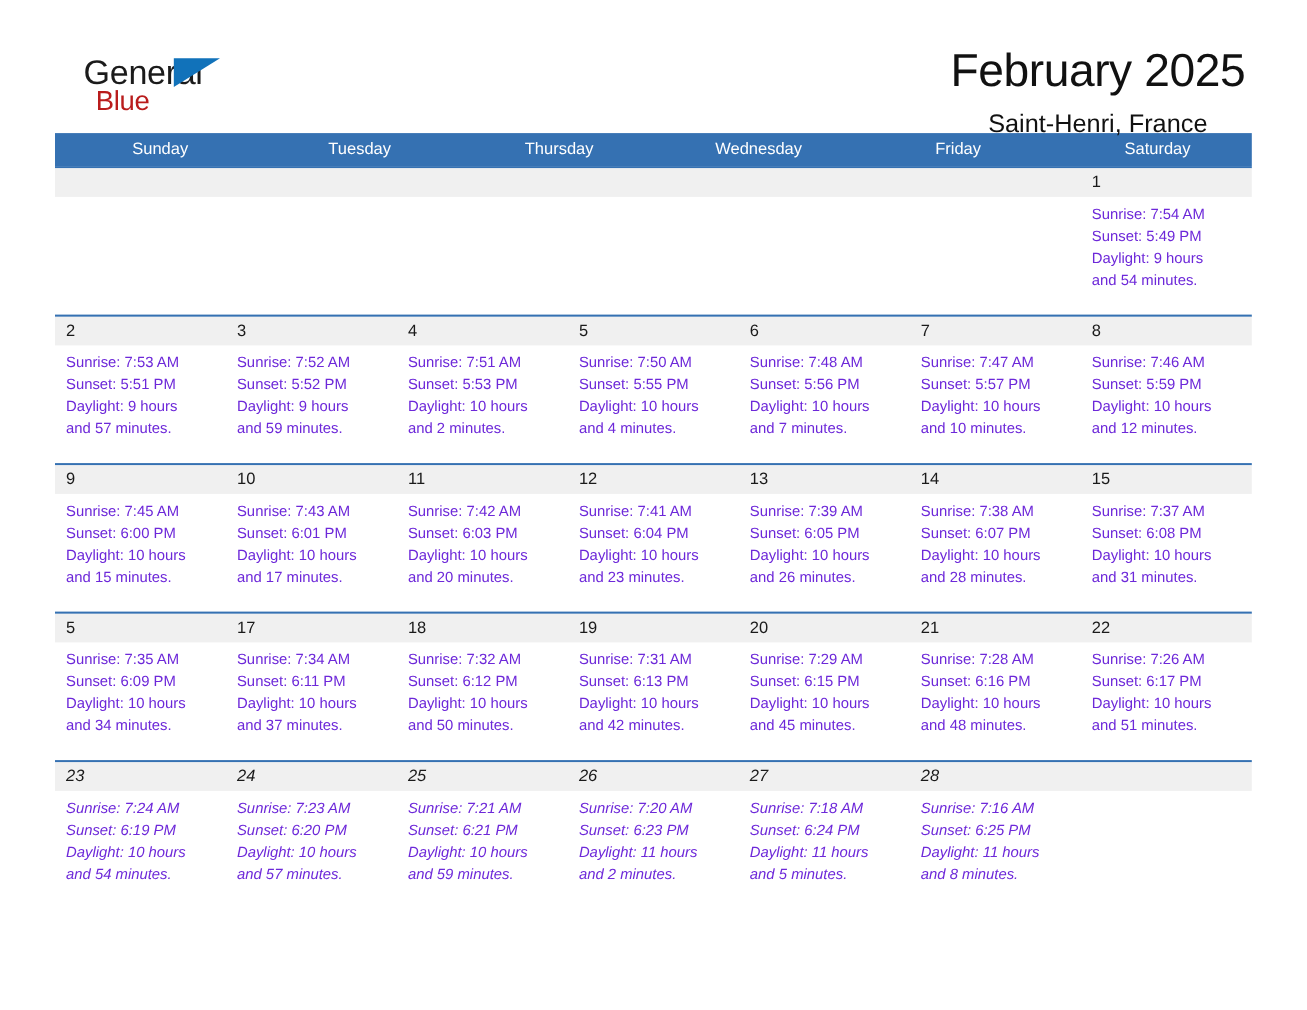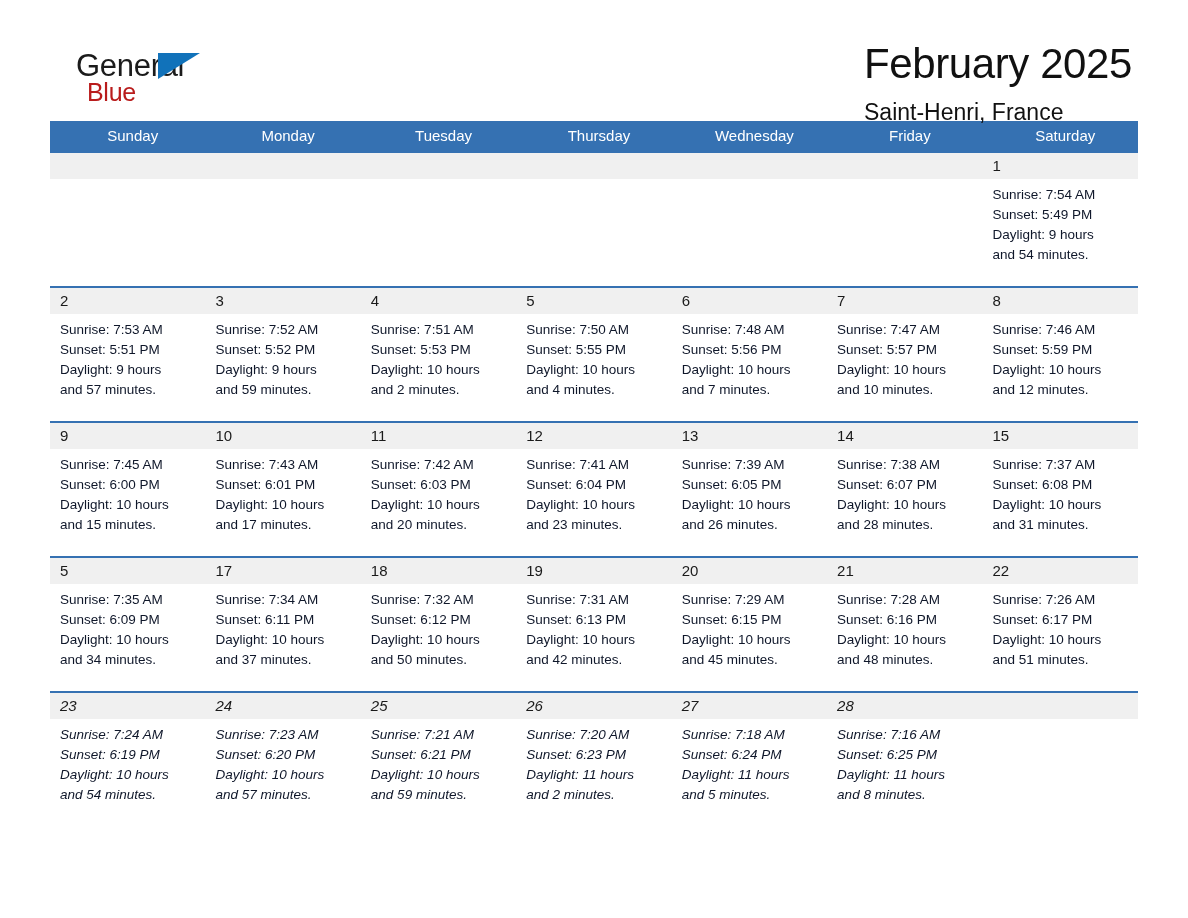--- a/index.html
+++ b/index.html
@@ -61,21 +61,21 @@
     position: absolute;
     left: 27px;
     top: 38px;
     font-size: 25px;
     letter-spacing: -0.3px;
     color: #b91c1c;
     line-height: 1;
     white-space: nowrap;
   }
   .titles {
-    text-align: left;
+    text-align: center;
     padding-right: 6px;
   }
   .month-title {
     font-size: 42px;
     font-weight: normal;
     color: #111111;
     line-height: 1.04;
     letter-spacing: -0.4px;
     white-space: nowrap;
   }
@@ -144,21 +144,21 @@
     z-index: 2;
     font-size: 15px;
     line-height: 26px;
     color: #1a1a1a;
     height: 26px;
   }
   .lines {
     margin-top: 6px;
     font-size: 13.5px;
     line-height: 20px;
-    color: #0f172a;
+    color: #6d28d9;
   }
   .lines div {
     white-space: nowrap;
   }
   .cell.empty .daynum,
   .cell.empty .lines {
     visibility: hidden;
   }
 </style>
 </head>
@@ -178,21 +178,20 @@
       <div class="month-title">February 2025</div>
       <div class="location-title">Saint-Henri, France</div>
     </div>
 
   </div>
 
   <div class="calendar">
 
     <div class="weekday-row">
       <div class="weekday">Sunday</div>
-      <div class="weekday">Monday</div>
       <div class="weekday">Tuesday</div>
       <div class="weekday">Thursday</div>
       <div class="weekday">Wednesday</div>
       <div class="weekday">Friday</div>
       <div class="weekday">Saturday</div>
     </div>
 
     <div class="week">
       <div class="daynum-band"></div>
       <div class="week-inner">

